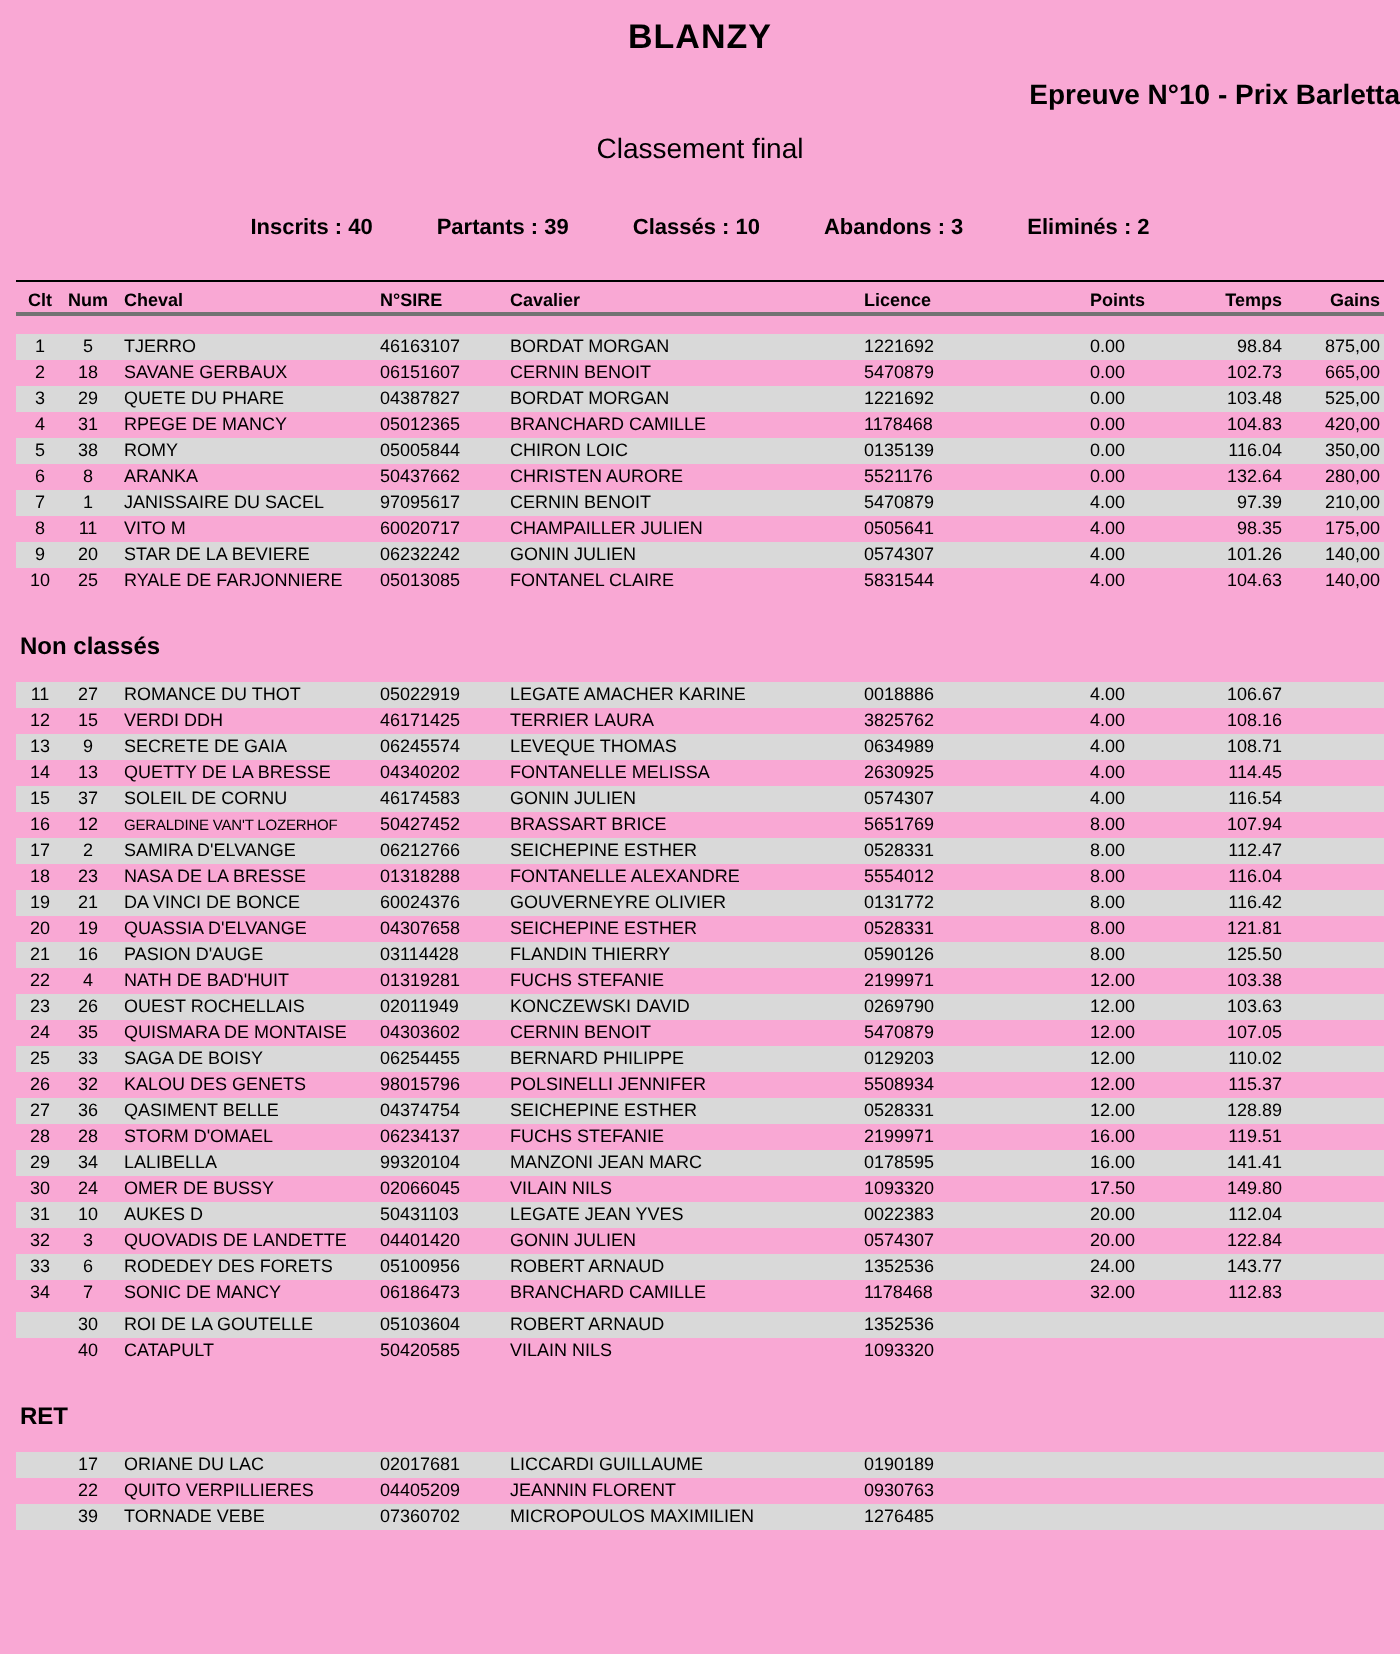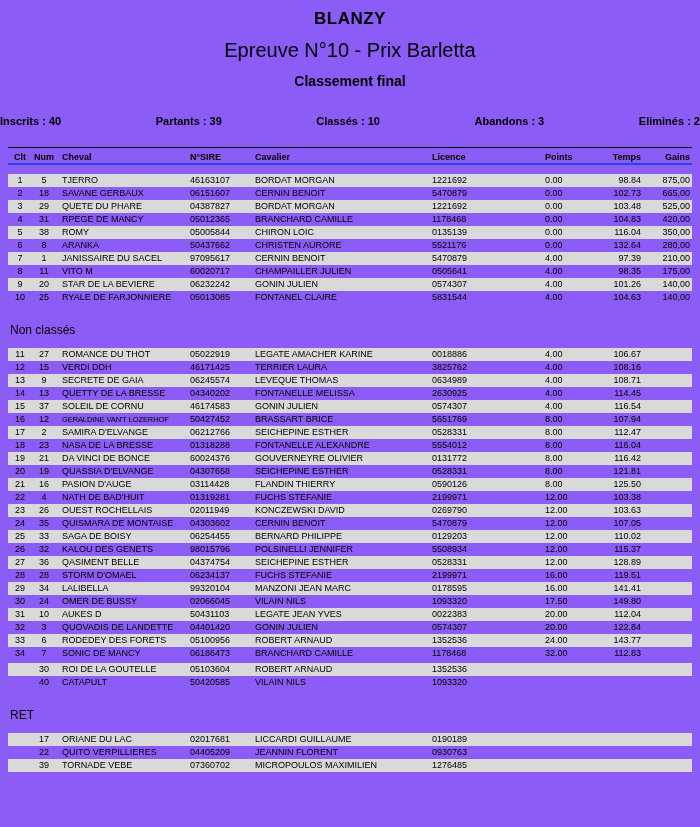--- a/index.html
+++ b/index.html
@@ -1,65 +1,65 @@
 <!DOCTYPE html>
 <html><head>
 <meta charset="utf-8">
 <style>
   * { margin: 0; padding: 0; box-sizing: border-box; }
   html, body { background: #ffffff; }
   body { font-family: "Liberation Sans", sans-serif; color: #000; }
   .page {
     width: 700px; height: 827px;
-    background: #8b5cf6;
+    background: #f9a8d4;
     position: relative;
     overflow: hidden;
   }
   .title { text-align: center; font-size: 17px; font-weight: bold; padding-top: 9px; letter-spacing: .5px; }
-  .subtitle { text-align: center; font-size: 20px; font-weight: normal; margin-top: 10px; }
-  .subheading { text-align: center; font-size: 14px; font-weight: bold; margin-top: 11px; }
+  .subtitle { text-align: right; font-size: 14px; font-weight: bold; margin-top: 10px; }
+  .subheading { text-align: center; font-size: 14px; font-weight: normal; margin-top: 11px; }
   .stats-row {
-    display: flex; justify-content: space-between; gap: 32px;
+    display: flex; justify-content: center; gap: 32px;
     font-size: 11px; font-weight: bold; margin-top: 26px;
   }
   .dotation { text-align: center; font-size: 11px; font-weight: bold; margin-top: 5px; }
 
   .results { margin: 20px 8px 0 8px; }
   .grid-row {
     display: grid;
     grid-template-columns: 24px 24px 132px 65px 167px 125px 45px 55px 47px;
     align-items: center;
     height: 13px;
     font-size: 9px;
     line-height: 13px;
     white-space: nowrap;
   }
   .header-row {
     border-top: 1px solid #000;
-    border-bottom: 2px solid #1d4ed8;
+    border-bottom: 2px solid #737373;
     height: 18px;
     line-height: 18px;
     font-weight: bold;
     font-size: 9px;
     margin-bottom: 9px;
   }
   .cell { overflow: visible; }
   .c-clt  { text-align: center; }
   .c-num  { text-align: center; }
   .c-cheval { text-align: left; padding-left: 6px; }
   .c-sire { text-align: left; padding-left: 2px; }
   .c-cavalier { text-align: left; padding-left: 2px; }
   .c-licence { text-align: left; padding-left: 12px; }
   .c-points { text-align: left; padding-right: 4px; }
   .c-temps { text-align: right; padding-right: 4px; }
   .c-gains { text-align: right; padding-right: 2px; }
   .stripe { background: #d9d9d9; }
   .condensed { font-size: 7.5px; letter-spacing: -0.1px; }
   .section-heading {
-    font-size: 12px; font-weight: normal;
+    font-size: 12px; font-weight: bold;
     margin: 16px 0 11px 2px;
   }
   .section-gap { height: 3px; }
 </style>
 </head>
 <body>
 
 <div class="page">
   <div class="title">BLANZY</div>
   <div class="subtitle">Epreuve N°10 -  Prix Barletta</div>

